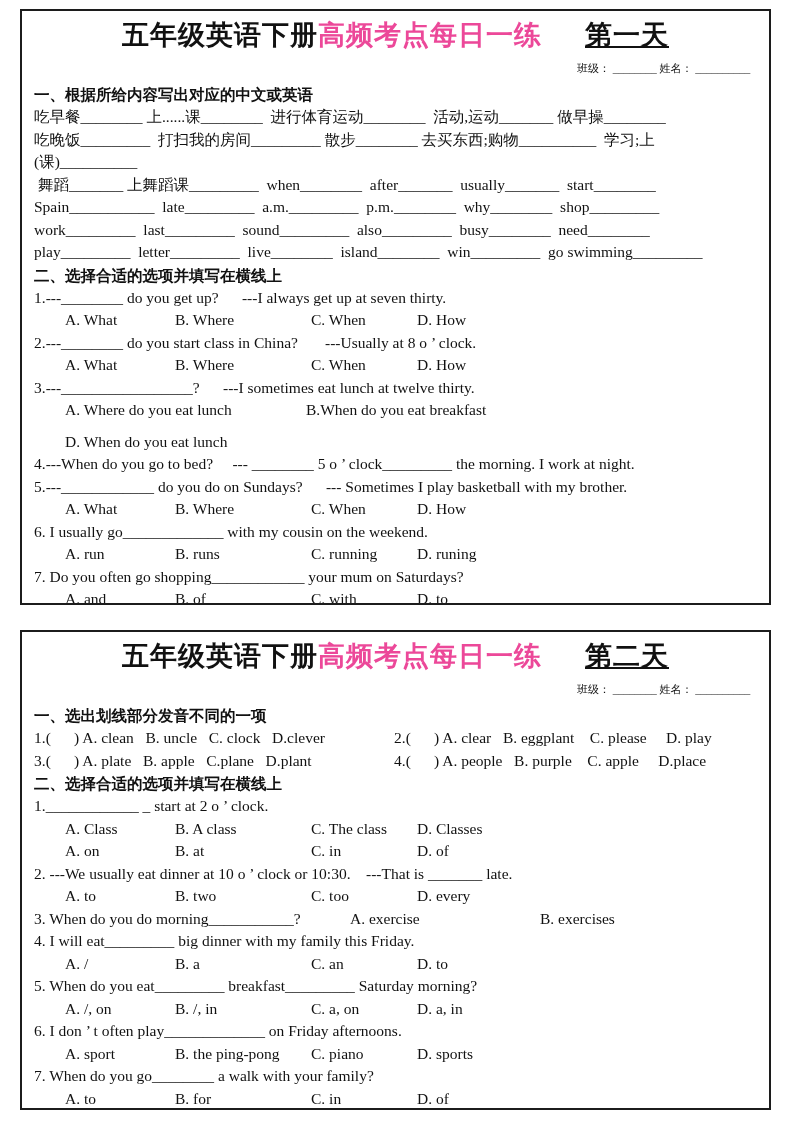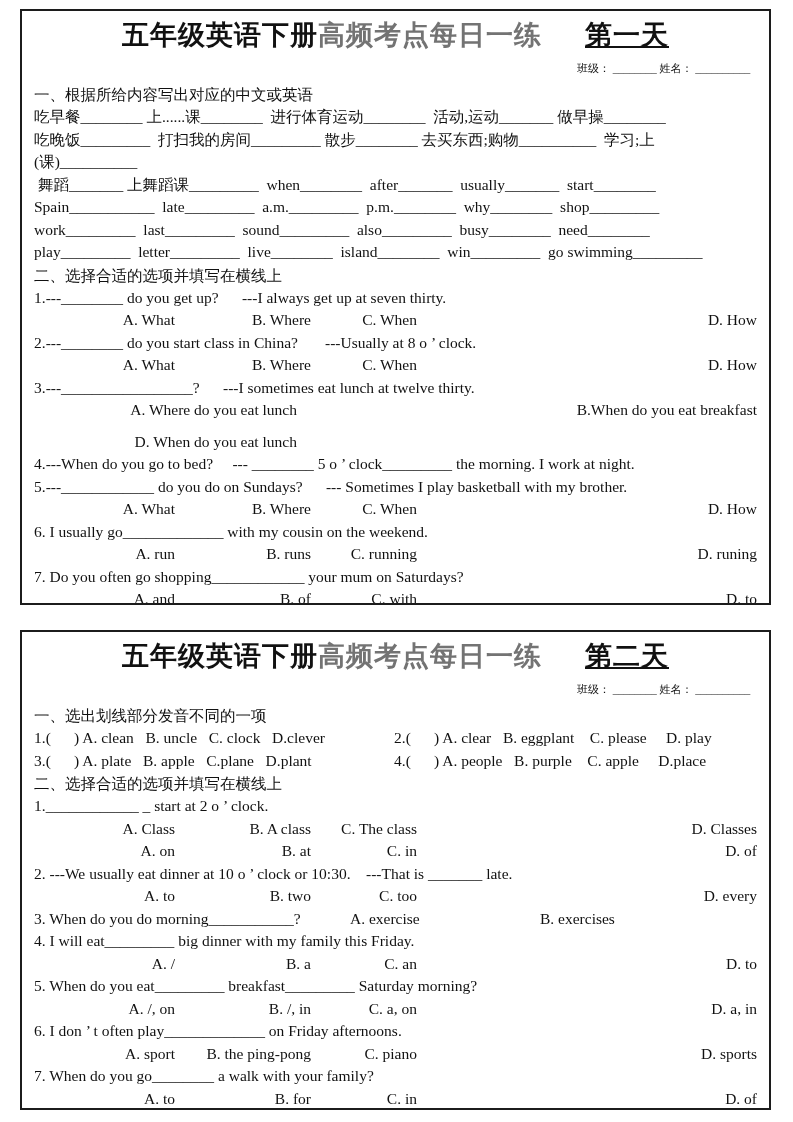--- a/index.html
+++ b/index.html
@@ -26,50 +26,49 @@
   #box-day2 { top: 630px; height: 480px; }
 
   .sheet-title {
     text-align: center;
     font-weight: bold;
     font-size: 27px;
     line-height: 36px;
     letter-spacing: 1px;
     white-space: nowrap;
   }
-  .sheet-title .red { color: #737373; font-family: Liberation Mono, monospace; }
+  .sheet-title .red { color: #ec4899; font-family: Liberation Mono, monospace; }
   .sheet-title .day { margin-left: 43px; text-decoration: underline; }
 
   .id-line {
     text-align: right;
     font-size: 11px;
     line-height: 26px;
     padding-right: 4px;
     white-space: pre-wrap;
     margin-bottom: 2px;
   }
 
   .sec-heading {
-    font-weight: normal;
+    font-weight: bold;
     font-size: 15.5px;
     line-height: 23px;
     white-space: pre-wrap;
   }
 
   .vocab-line, .q-line, .ph-line, .opt-row {
     font-size: 15.5px;
     line-height: 22.5px;
     white-space: pre-wrap;
   }
 
   .opt-row {
     display: grid;
     grid-template-columns: 110px 136px 106px auto;
     padding-left: 31px;
-    text-align: right;
   }
   .opt-row.two-col {
     grid-template-columns: 232px auto;
     gap: 9px;
   }
   .inline-q {
     display: grid;
     grid-template-columns: 316px 190px auto;
   }
   .ph-line { display: flex; }

